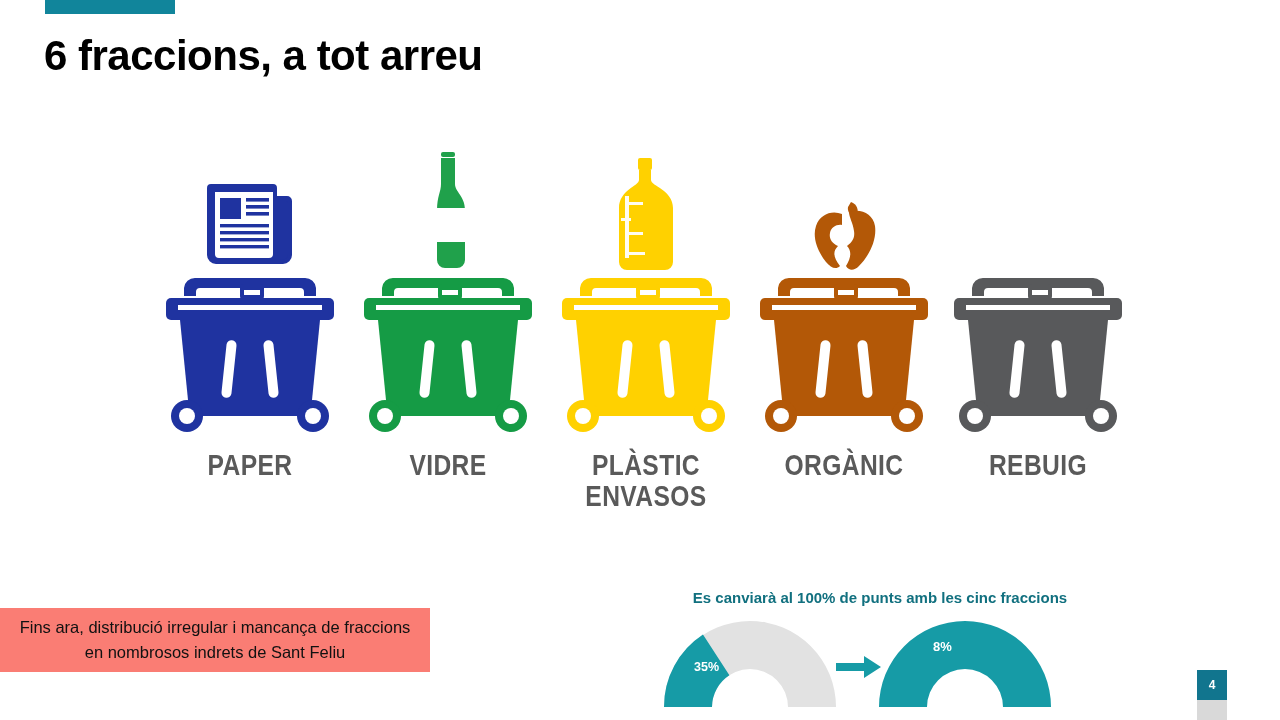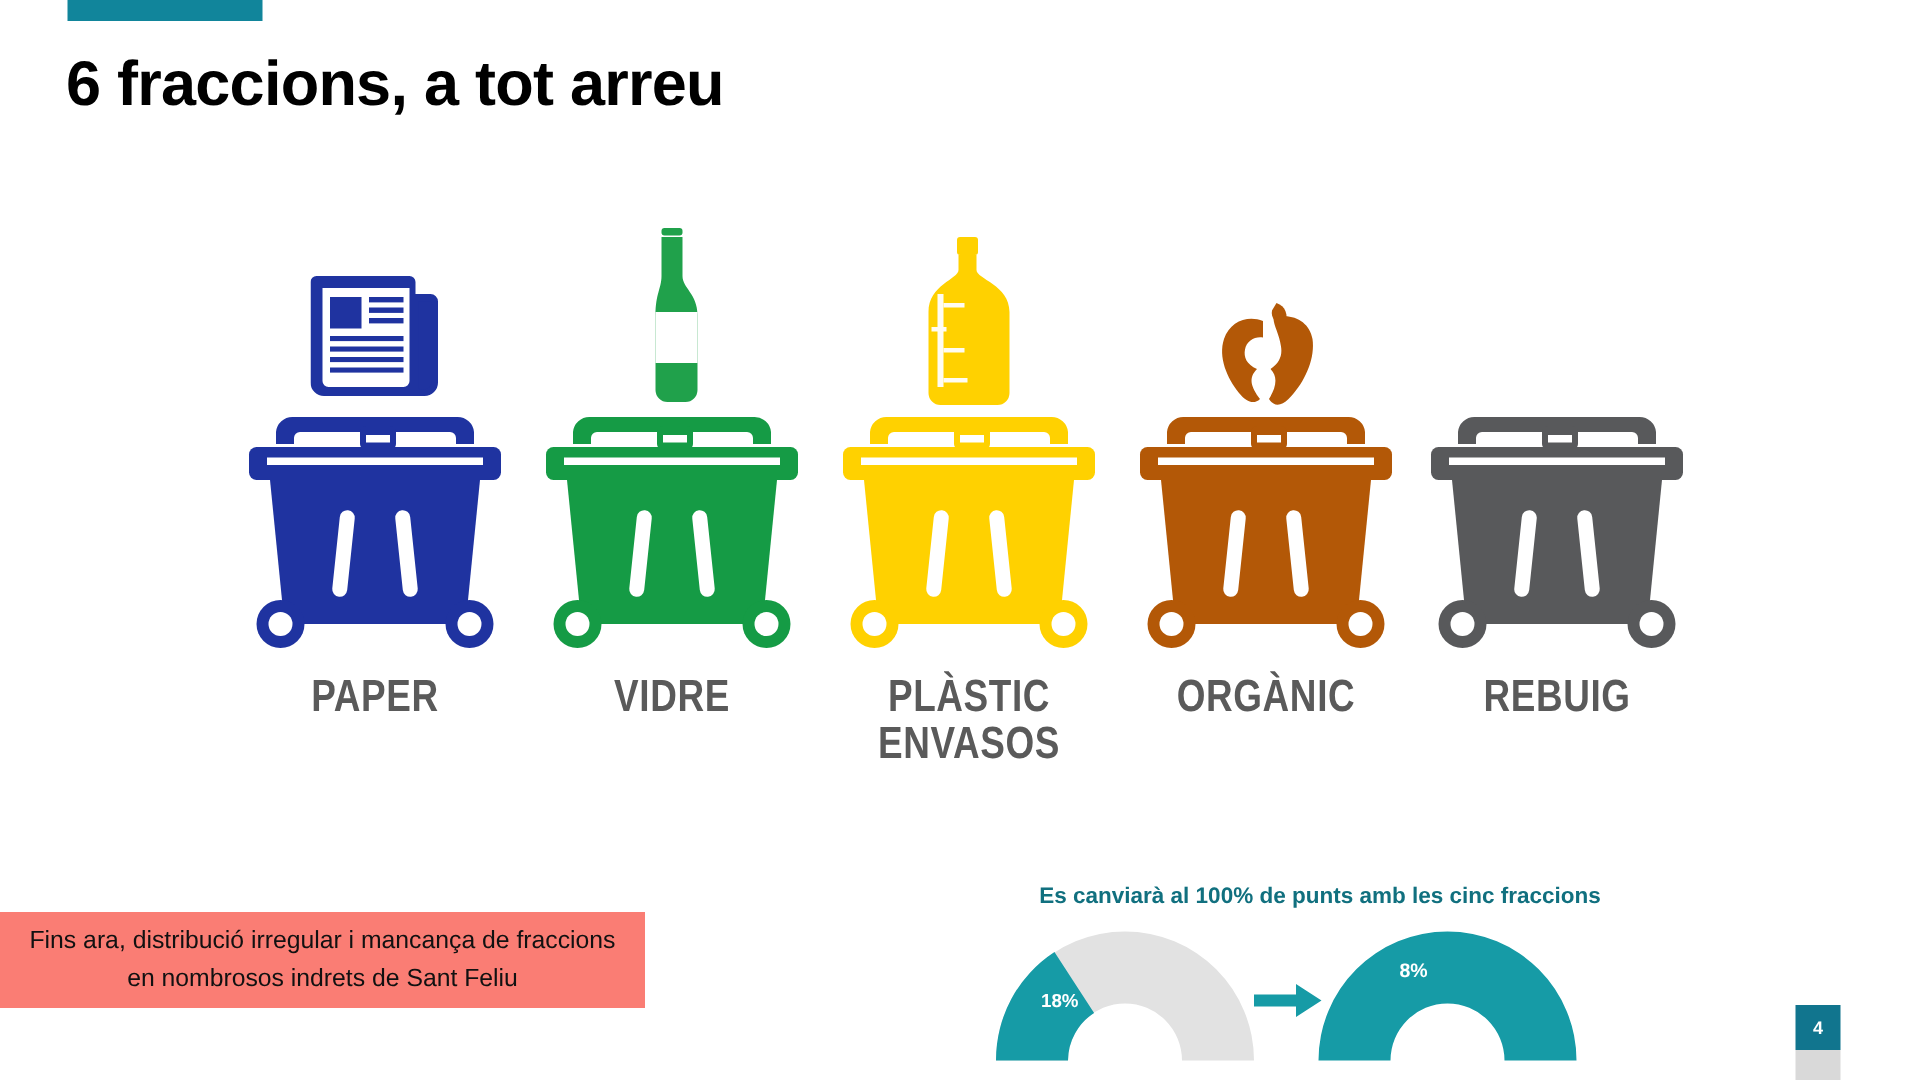--- a/index.html
+++ b/index.html
@@ -268,21 +268,21 @@
 
   <div class="gauge-area">
 
     <div class="gauge" id="gauge-a">
       <svg width="180" height="105" viewBox="0 0 180 105">
 
         <path d="M4 92 A86 86 0 0 1 176 92 L128 92 A38 38 0 0 0 52 92 Z" fill="#E2E2E2"></path>
 
         <path d="M4 92 A86 86 0 0 1 42.97 19.6 L69.4 60.3 A38 38 0 0 0 52 92 Z" fill="#169BA6"></path>
       </svg>
-      <span class="gauge-val">18%</span>
+      <span class="gauge-val">35%</span>
     </div>
 
     <svg class="gauge-arrow" viewBox="0 0 46 24">
       <path d="M0 8 h28 v-7 l17 11 l-17 11 v-7 H0 z" fill="#169BA6"></path>
     </svg>
 
     <div class="gauge" id="gauge-b">
       <svg width="180" height="105" viewBox="0 0 180 105">
         <path d="M4 92 A86 86 0 0 1 176 92 L128 92 A38 38 0 0 0 52 92 Z" fill="#169BA6"></path>
       </svg>

